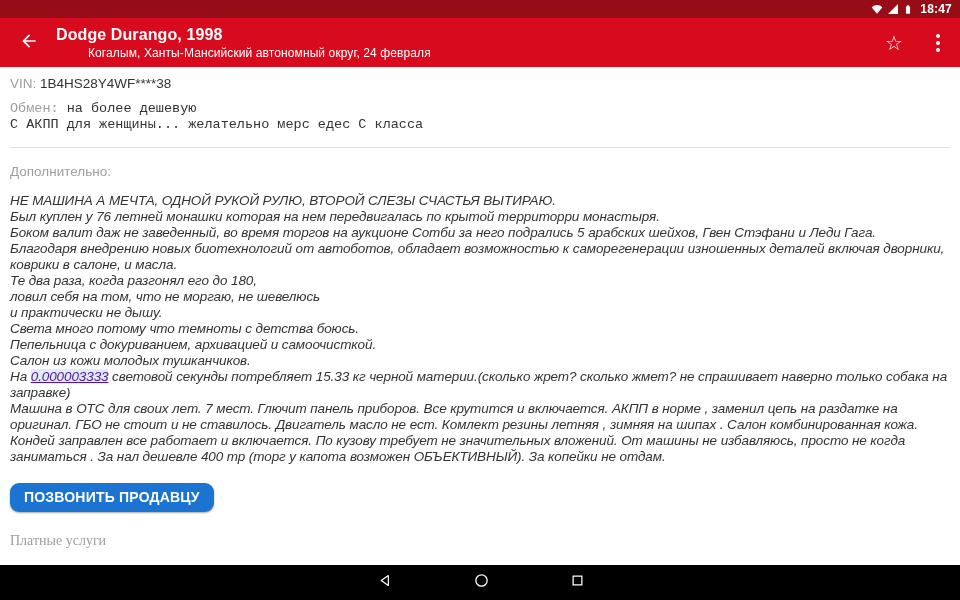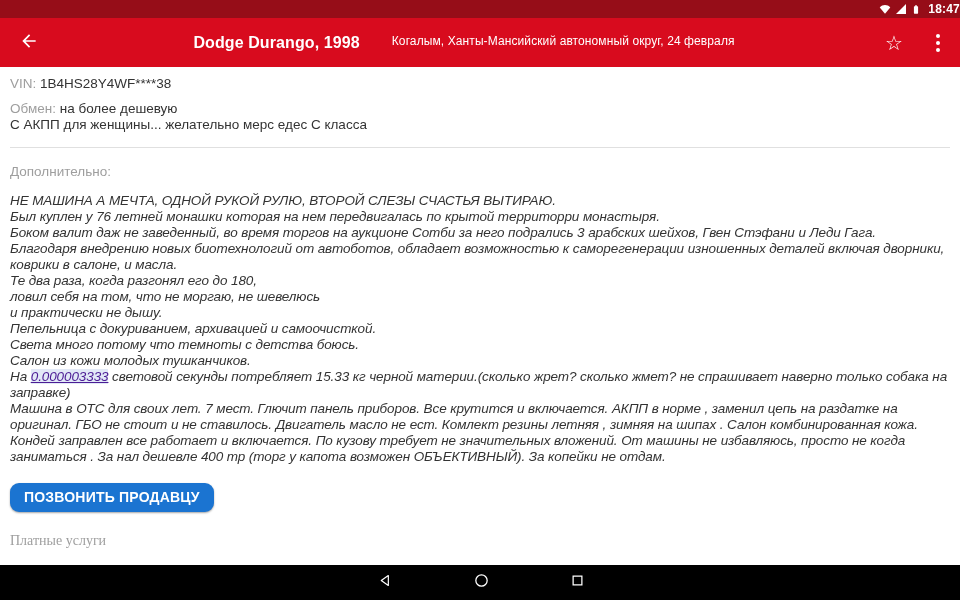--- a/index.html
+++ b/index.html
@@ -7,47 +7,47 @@
   body {
     font-family:"Liberation Sans", sans-serif;
     background:#fff; position:relative; overflow:hidden;
     -webkit-font-smoothing:antialiased;
   }
   
   .status-bar {
     position:absolute; top:0; left:0; right:0; height:18px;
     background:#960d18; color:#fff;
     display:flex; align-items:center; justify-content:flex-end;
-    gap:4px;
+    padding-right:8px; gap:4px;
   }
   .status-bar svg { display:block; }
   .status-time { font-size:12px; font-weight:bold; letter-spacing:0.2px; margin-left:3px; }
   
   .app-bar {
     position:absolute; top:18px; left:0; right:0; height:49px;
     background:#d80b1e; color:#fff;
     display:flex; align-items:center;
   }
   .back-btn { width:56px; height:100%; display:flex; align-items:center; justify-content:center; cursor:pointer; flex:0 0 auto; padding-left:2px; }
-  .bar-titles { flex:1 1 auto; display:flex; flex-direction:row; justify-content:center; overflow:hidden; padding-top:1px; }
+  .bar-titles { flex:1 1 auto; display:flex; flex-direction:column; justify-content:center; overflow:hidden; padding-top:1px; }
   .bar-title { font-size:16px; font-weight:bold; line-height:20px; letter-spacing:0.1px; }
   .bar-subtitle { font-size:12px; line-height:16px; letter-spacing:0.1px;margin-left:32px; }
   .bar-action { width:44px; height:100%; display:flex; align-items:center; justify-content:center; cursor:pointer; flex:0 0 auto; }
   .star-glyph { font-size:20px; line-height:20px; }
   .overflow-dots { display:flex; flex-direction:column; gap:3px; }
   .overflow-dots i { width:4px; height:4px; background:#fff; border-radius:50%; }
   
   .content {
     position:absolute; top:67px; left:0; right:0; bottom:35px;
     background:#fff; padding:0 10px; overflow:hidden;
     color:#333;
   }
   .vin-row { margin-top:9px; font-size:13.5px; line-height:15px; }
   .label-gray { color:#9e9e9e; }
-  .exchange-block { margin-top:10px; font-size:13.5px; line-height:16px; }
+  .exchange-block { margin-top:10px; font-size:13.5px; line-height:16px;font-family:Liberation Mono, monospace; }
   .divider { margin-top:14px; height:1px; background:#e0e0e0; }
   .additional-label { margin-top:16px; font-size:13.5px; line-height:16px; color:#9e9e9e; }
   .description { margin-top:13px; font-size:13.5px; line-height:16px; color:#333; letter-spacing:-0.1px;font-style:italic; }
   .description .d-line { min-height:16px; }
   .inline-link {
     color:#4c1d95; text-decoration:underline;
     background:rgba(74,119,204,0.16); cursor:pointer;
   }
   .call-btn {
     margin-top:18px; display:inline-block;
@@ -139,27 +139,27 @@
     <div>С АКПП для женщины... желательно мерс едес С класса</div>
   </div>
 
   <div class="divider"></div>
 
   <div class="additional-label">Дополнительно:</div>
 
   <div class="description" id="description">
       <div class="d-line">НЕ МАШИНА А МЕЧТА, ОДНОЙ РУКОЙ РУЛЮ, ВТОРОЙ СЛЕЗЫ СЧАСТЬЯ ВЫТИРАЮ.</div>
       <div class="d-line">Был куплен у 76 летней монашки которая на нем передвигалась по крытой территорри монастыря.</div>
-      <div class="d-line">Боком валит даж не заведенный, во время торгов на аукционе Сотби за него подрались 3 арабских шейхов, Гвен Стэфани и Леди Гага.</div>
+      <div class="d-line">Боком валит даж не заведенный, во время торгов на аукционе Сотби за него подрались 5 арабских шейхов, Гвен Стэфани и Леди Гага.</div>
       <div class="d-line">Благодаря внедрению новых биотехнологий от автоботов, обладает возможностью к саморегенерации изношенных деталей включая дворники, коврики в салоне, и масла.</div>
       <div class="d-line">Те два раза, когда разгонял его до 180,</div>
       <div class="d-line">ловил себя на том, что не моргаю, не шевелюсь</div>
       <div class="d-line">и практически не дышу.</div>
+      <div class="d-line">Света много потому что темноты с детства боюсь.</div>
       <div class="d-line">Пепельница с докуриванием, архивацией и самоочисткой.</div>
-      <div class="d-line">Света много потому что темноты с детства боюсь.</div>
       <div class="d-line">Салон из кожи молодых тушканчиков.</div>
       <div class="d-line">На <span class="inline-link">0.000003333</span> световой секунды потребляет 15.33 кг черной материи.(сколько жрет? сколько жмет? не спрашивает наверно только собака на заправке)</div>
       <div class="d-line">Машина в ОТС для своих лет. 7 мест. Глючит панель приборов. Все крутится и включается. АКПП в норме , заменил цепь на раздатке на оригинал. ГБО не стоит и не ставилось. Двигатель масло не ест. Комлект резины летняя , зимняя на шипах . Салон комбинированная кожа. Кондей заправлен все работает и включается. По кузову требует не значительных вложений. От машины не избавляюсь, просто не когда заниматься . За нал дешевле 400 тр (торг у капота возможен ОБЪЕКТИВНЫЙ). За копейки не отдам.</div>
     </div>
 
   <button class="call-btn">ПОЗВОНИТЬ ПРОДАВЦУ</button>
 
   <div class="paid-label">Платные услуги</div>
 
   <div class="paid-row">

